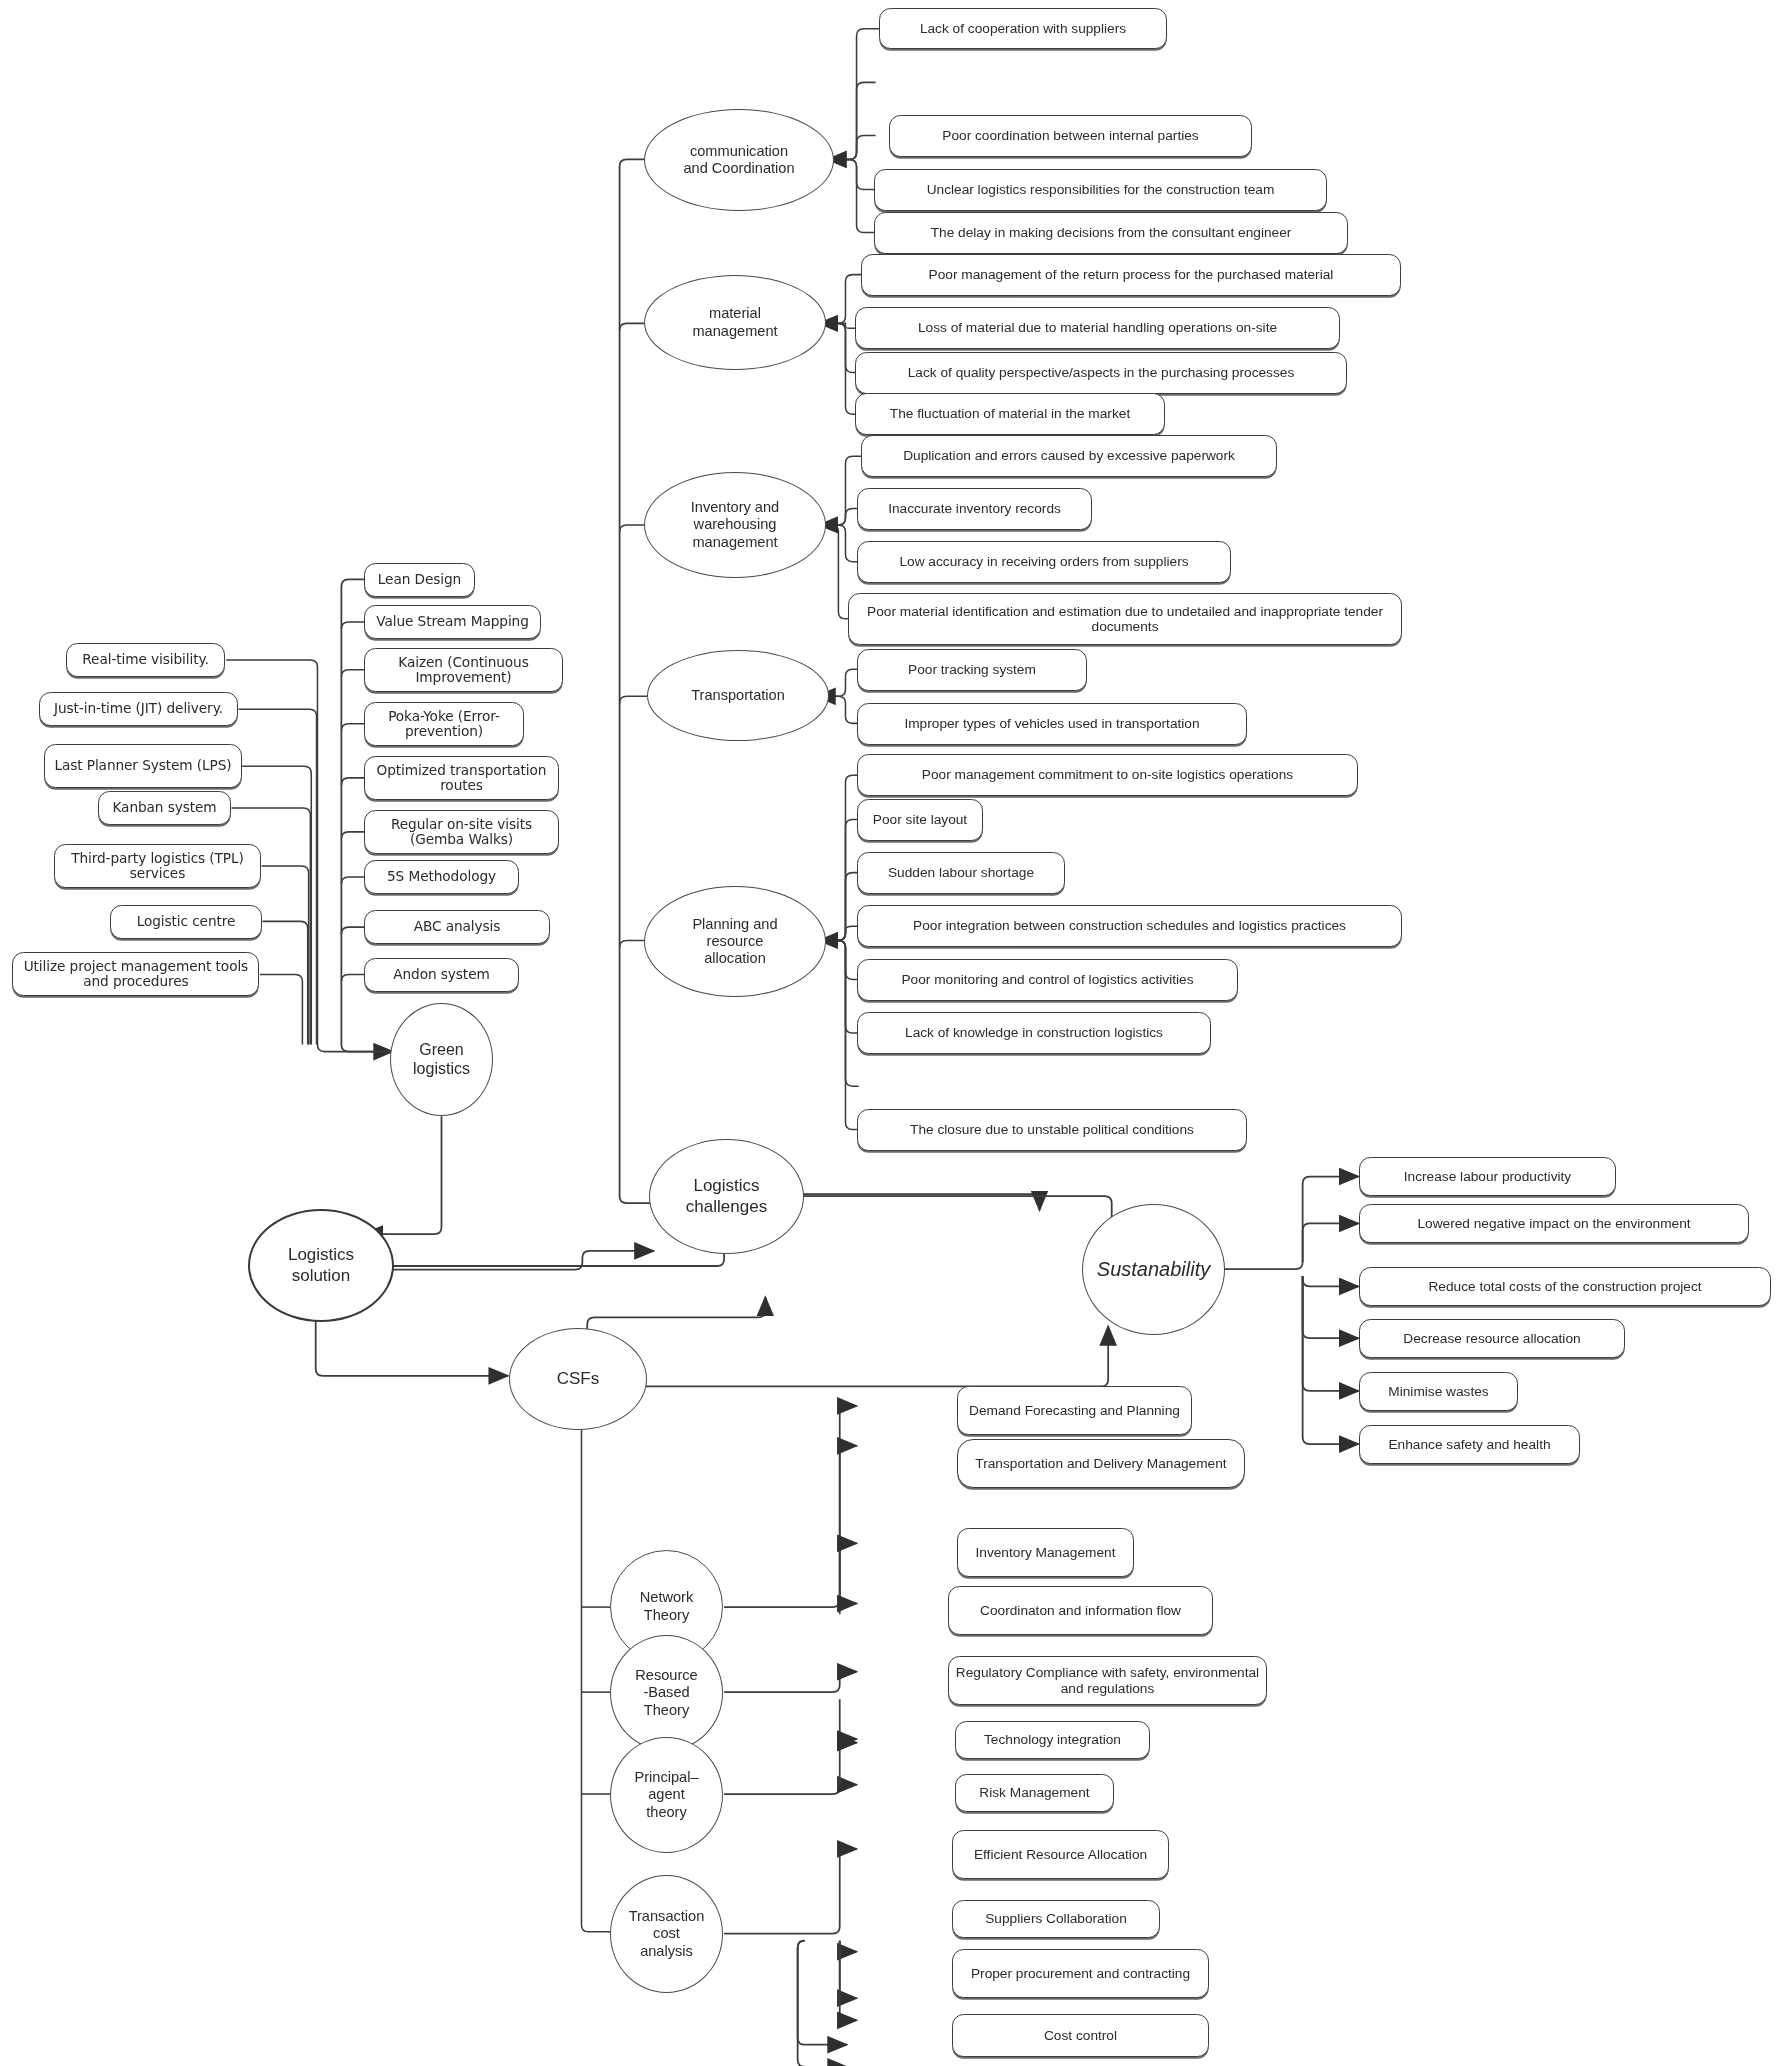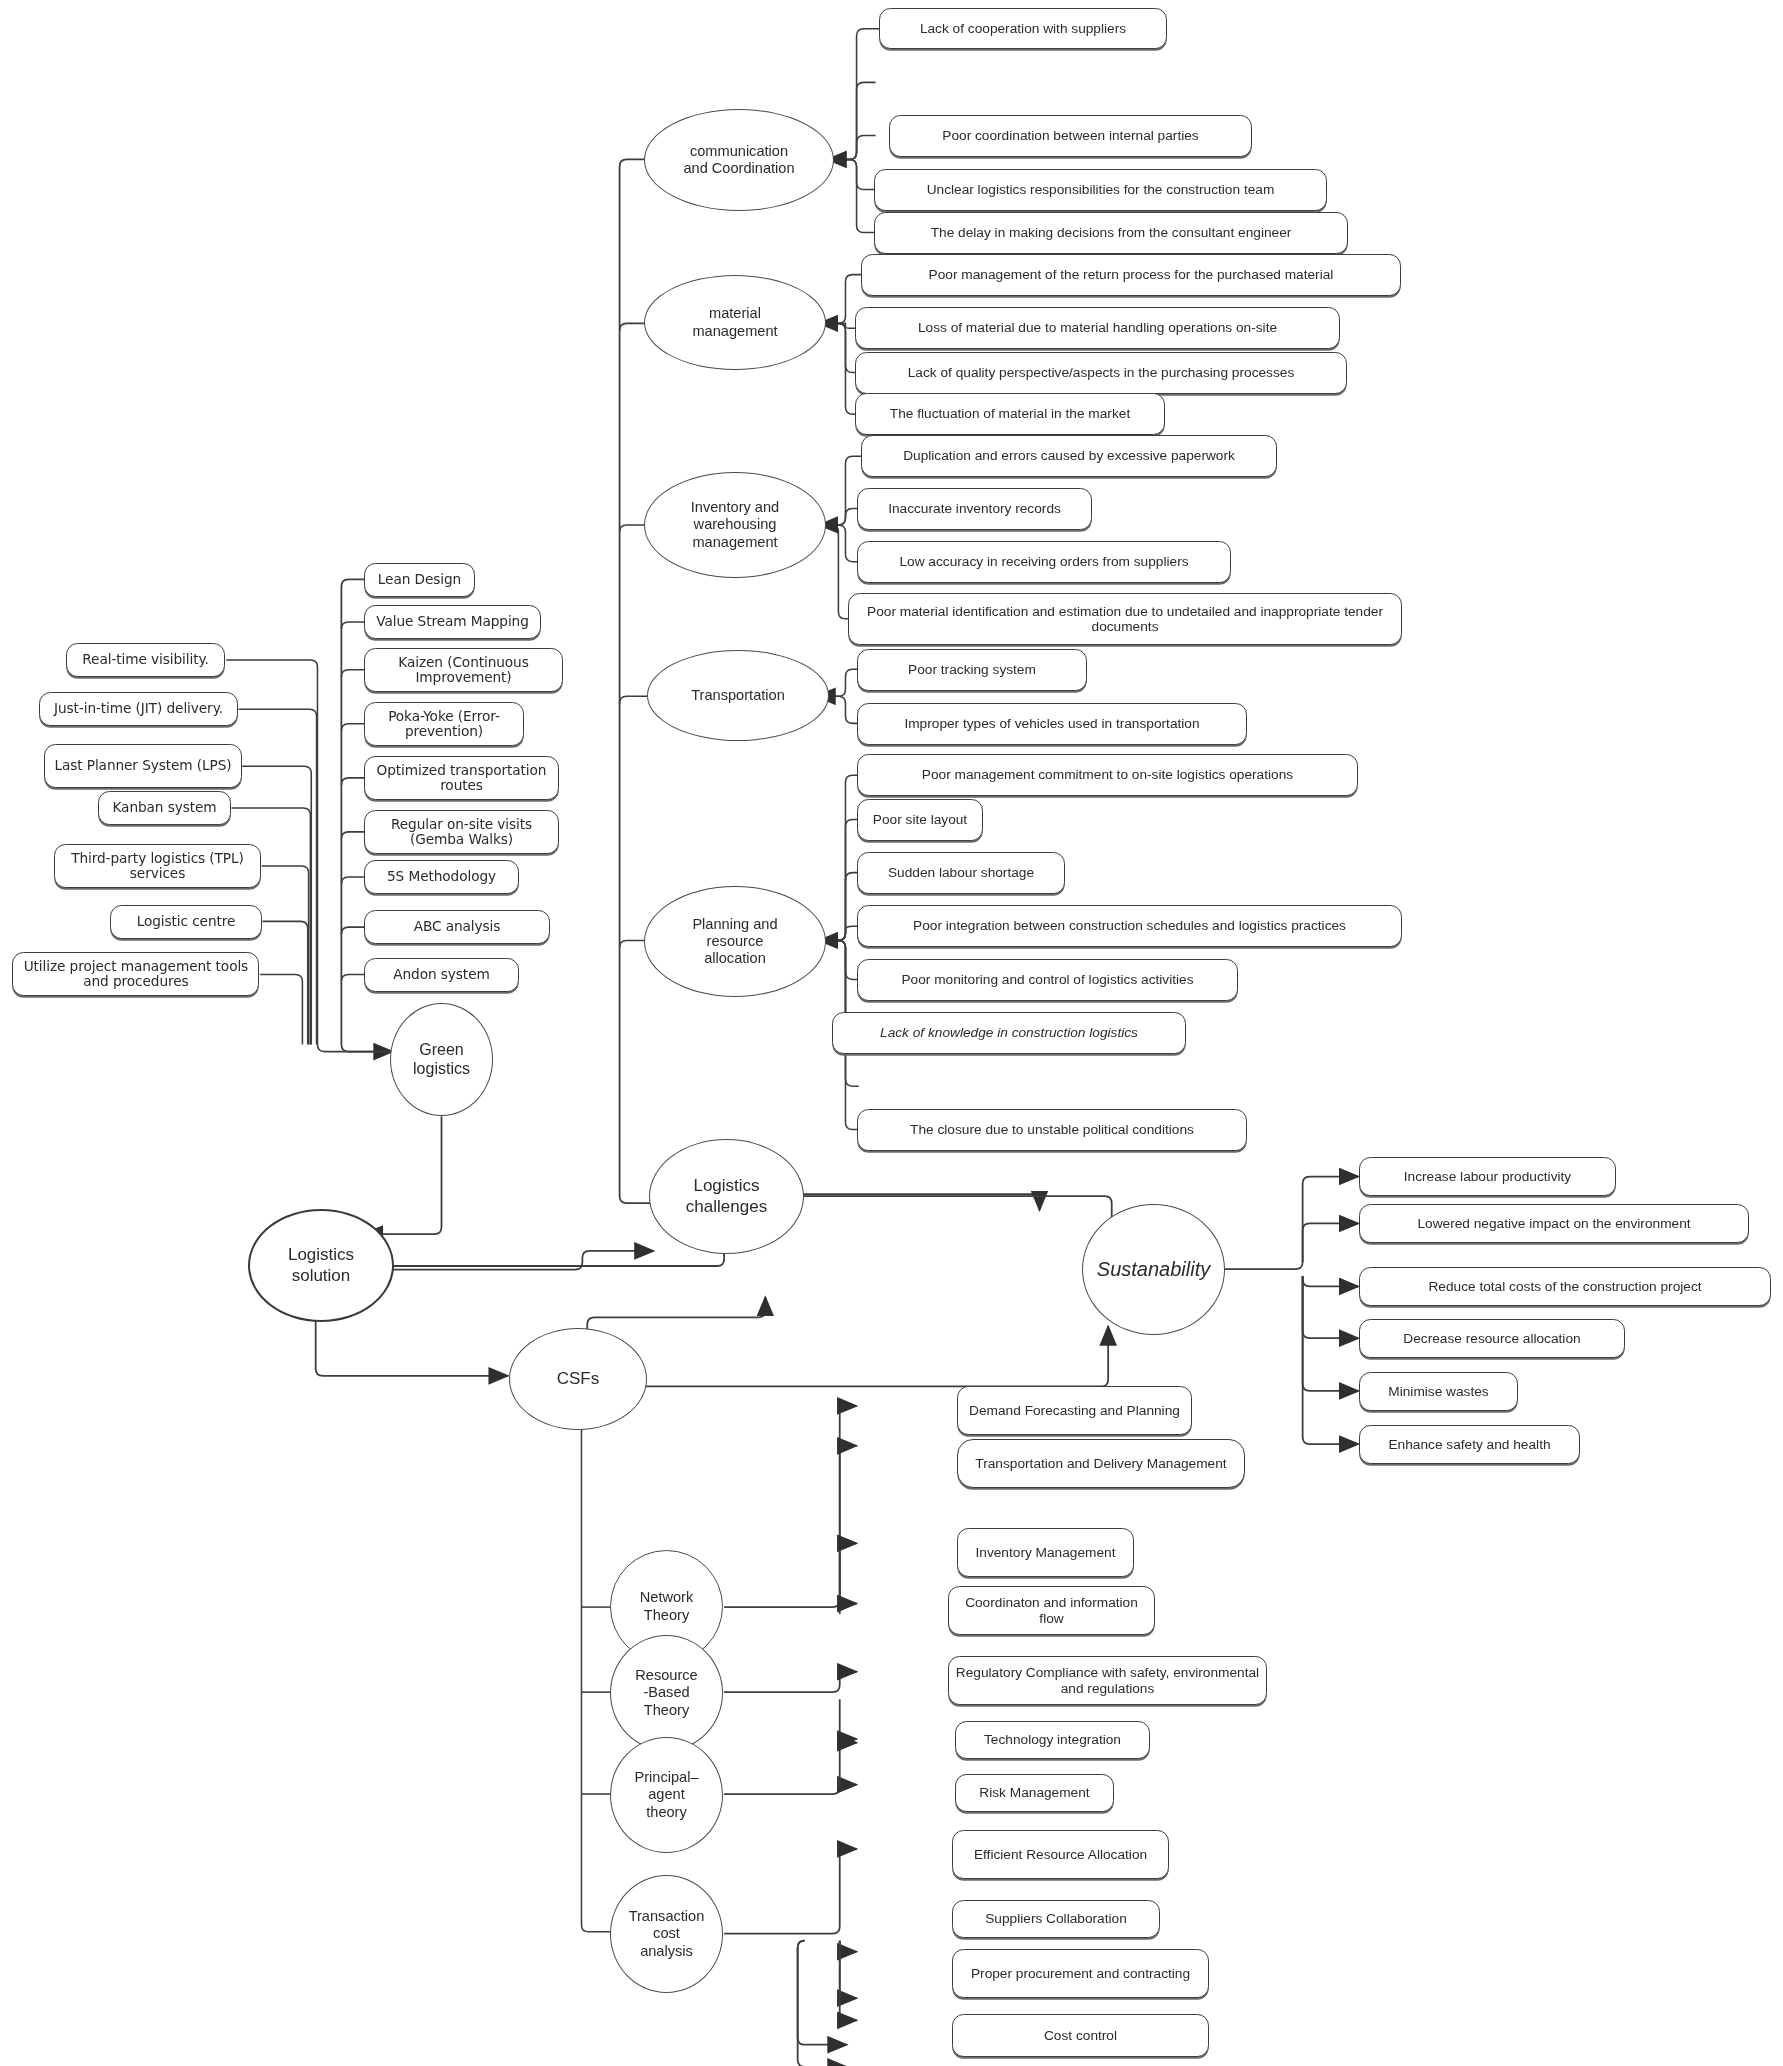--- a/index.html
+++ b/index.html
@@ -217,21 +217,21 @@
     </div>
   <div class="node box sm" style="left:857px;top:852px;width:208px;height:42px;">
     <span>Sudden labour shortage</span>
     </div>
   <div class="node box sm" style="left:857px;top:905px;width:545px;height:42px;">
     <span>Poor integration between construction schedules and logistics practices</span>
     </div>
   <div class="node box sm" style="left:857px;top:959px;width:381px;height:42px;">
     <span>Poor monitoring and control of logistics activities</span>
     </div>
-  <div class="node box sm" style="left:832px;top:1012px;width:354px;height:42px;font-style:italic;">
+  <div class="node box sm" style="left:857px;top:1012px;width:354px;height:42px;">
     <span>Lack of knowledge in construction logistics</span>
     </div>
   <div class="node box sm" style="left:857px;top:1109px;width:390px;height:42px;">
     <span>The closure due to unstable political conditions</span>
     </div>
 
   <div class="node box sm altfont" style="left:364px;top:563px;width:111px;height:34px;">
     <span>Lean Design</span>
     </div>
   <div class="node box sm altfont" style="left:364px;top:605px;width:177px;height:34px;">
@@ -345,21 +345,21 @@
 
   <div class="node box sm" style="left:957px;top:1386px;width:235px;height:49px;">
     <span>Demand Forecasting and Planning</span>
     </div>
   <div class="node box sm" style="left:957px;top:1439px;width:288px;height:49px;border-radius:16px;">
     <span>Transportation and Delivery Management</span>
     </div>
   <div class="node box sm" style="left:957px;top:1528px;width:177px;height:49px;">
     <span>Inventory Management</span>
     </div>
-  <div class="node box sm" style="left:948px;top:1586px;width:207px;height:49px;">
+  <div class="node box sm" style="left:948px;top:1586px;width:265px;height:49px;">
     <span>Coordinaton and information flow</span>
     </div>
   <div class="node box sm" style="left:948px;top:1656px;width:319px;height:49px;">
     <span>Regulatory Compliance with safety, environmental and regulations</span>
     </div>
   <div class="node box sm" style="left:955px;top:1721px;width:195px;height:38px;">
     <span>Technology integration</span>
     </div>
   <div class="node box sm" style="left:955px;top:1774px;width:159px;height:38px;">
     <span>Risk Management</span>

